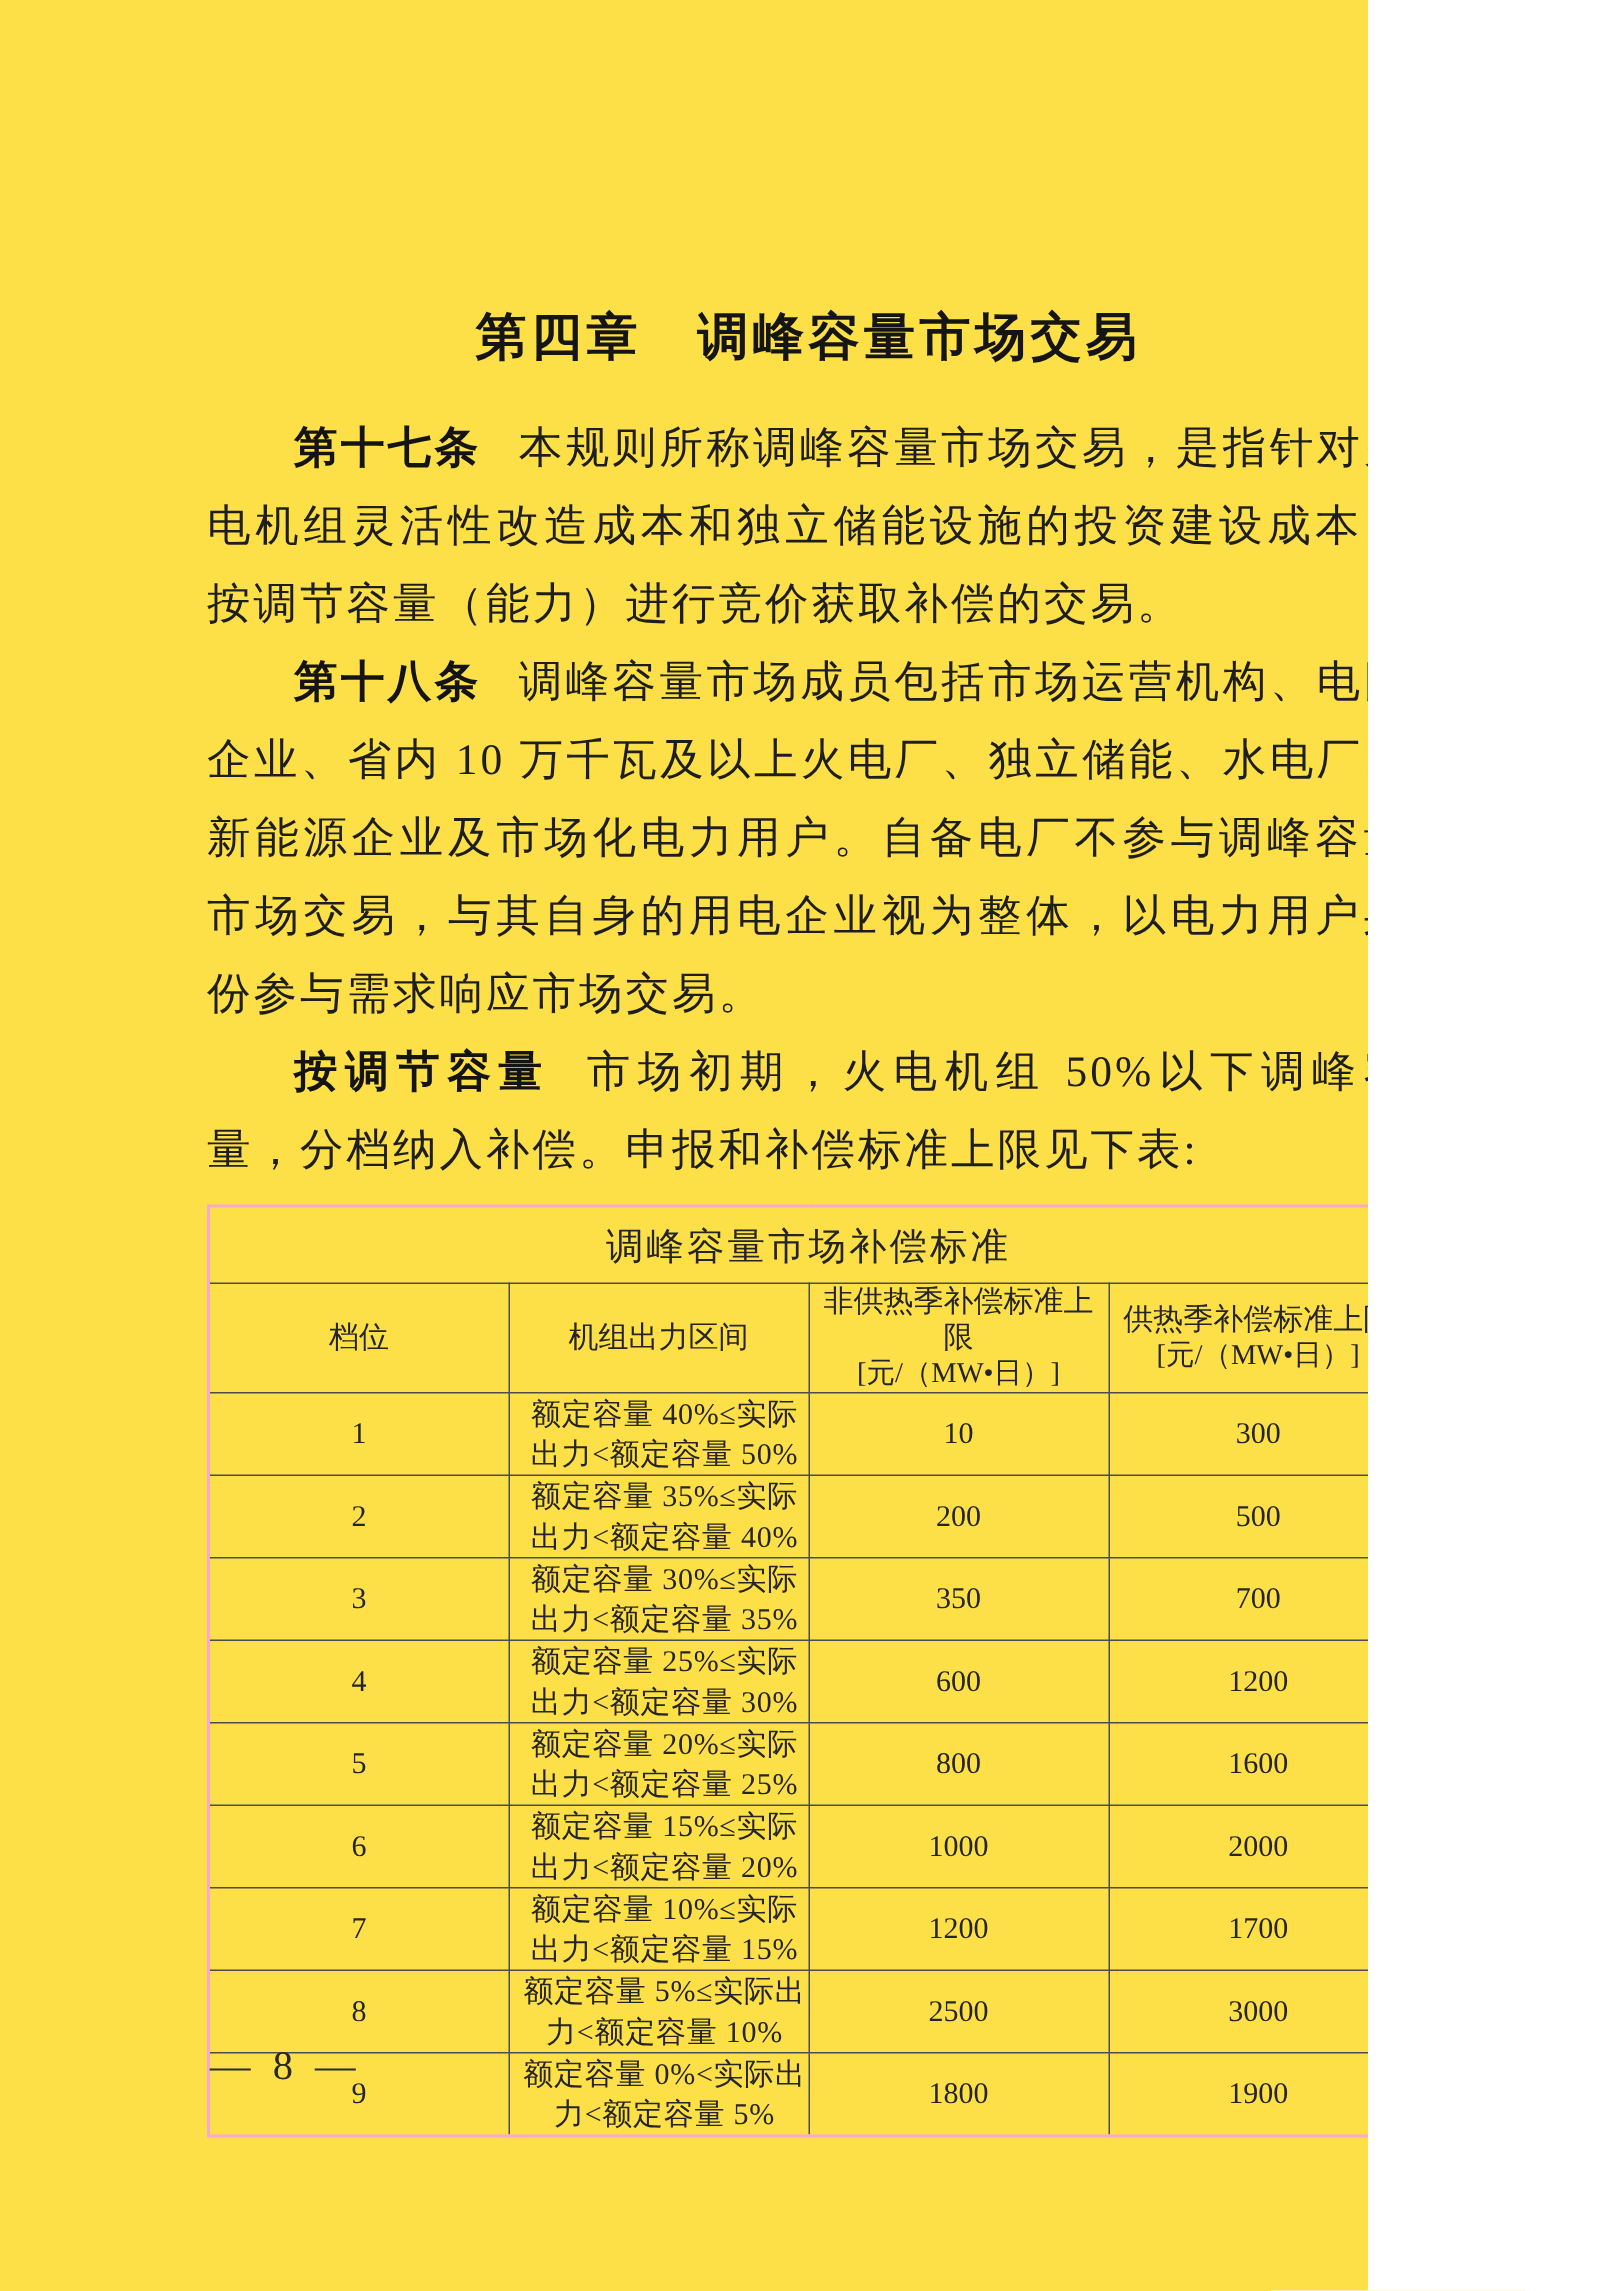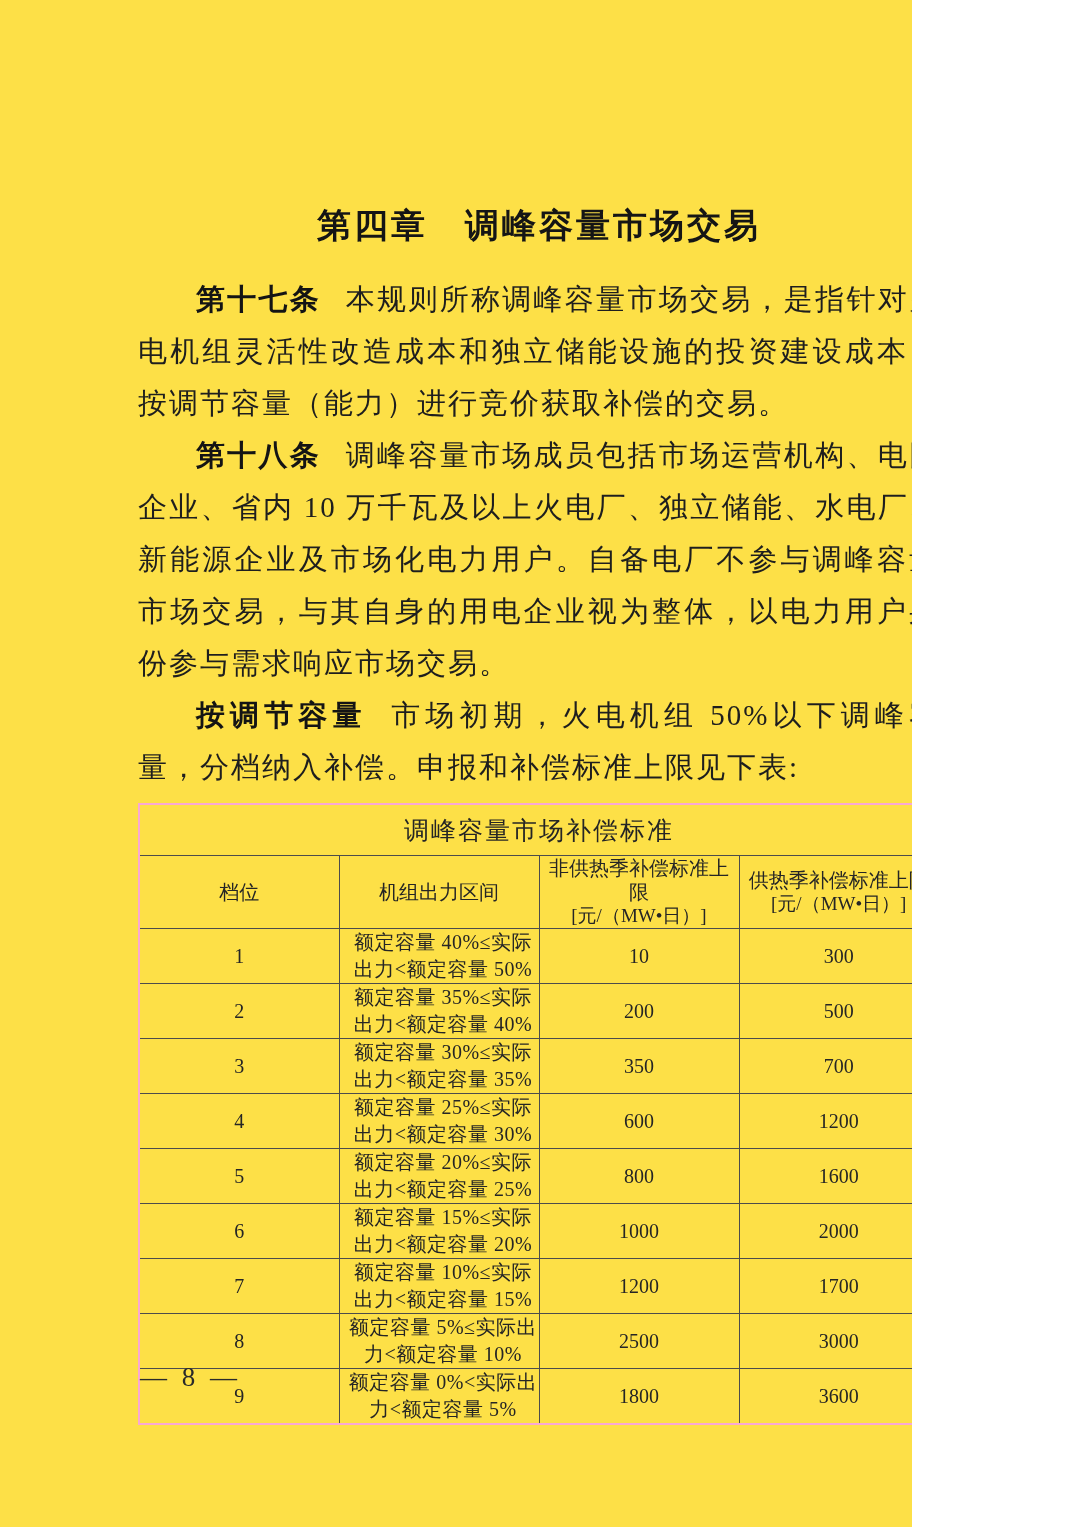--- a/index.html
+++ b/index.html
@@ -172,20 +172,20 @@
         <tr class="t-row">
           <td>8</td>
           <td class="range-cell">额定容量 5%≤实际出力&lt;额定容量 10%</td>
           <td>2500</td>
           <td>3000</td>
         </tr>
         <tr class="t-row">
           <td>9</td>
           <td class="range-cell">额定容量 0%&lt;实际出力&lt;额定容量 5%</td>
           <td>1800</td>
-          <td>3600</td>
+          <td>1900</td>
         </tr>
       </tbody>
     </table>
   </div>
 
   <div class="footer">— 8 —</div>
 </div>
 
 </body></html>

